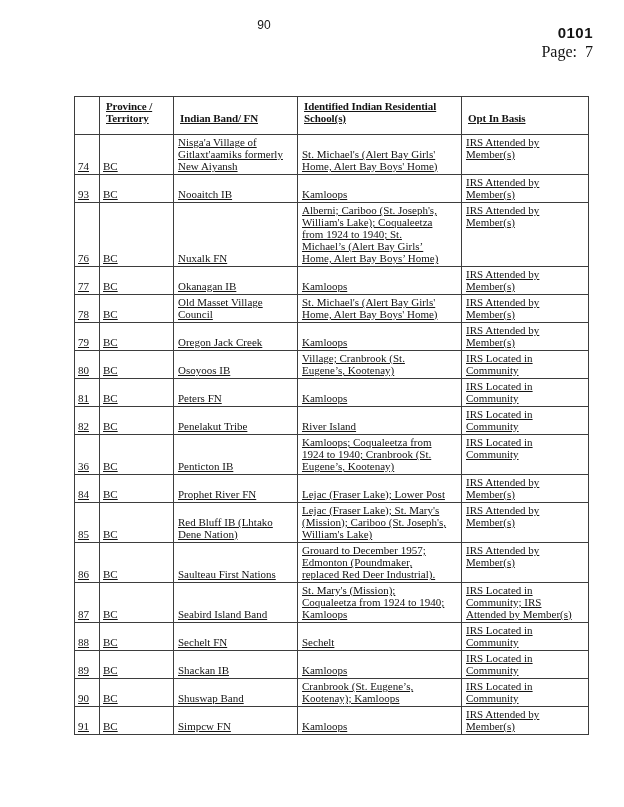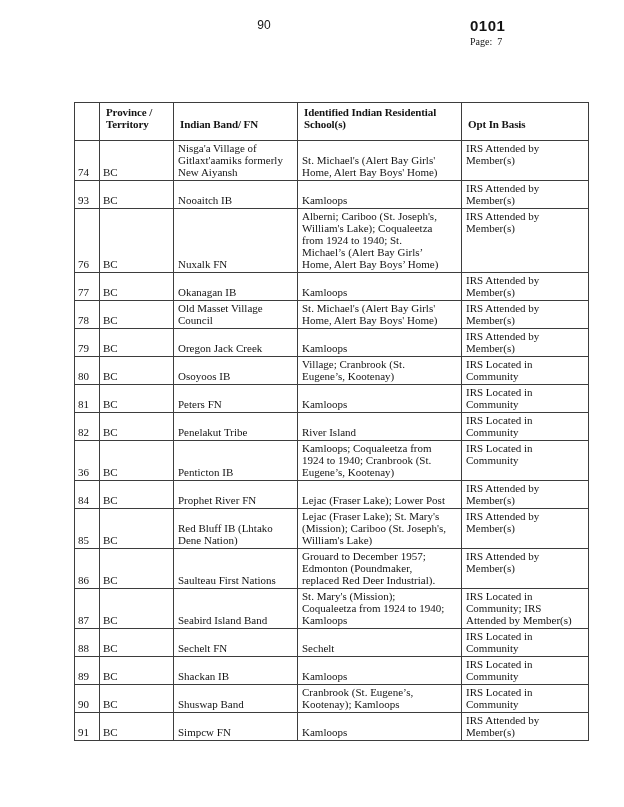--- a/index.html
+++ b/index.html
@@ -12,35 +12,35 @@
   }
   .sheet { position: relative; width: 624px; height: 807px; overflow: hidden; border-radius: 19px; }
 
   .center-pg {
     position: absolute; top: 18px; left: 0; width: 528px;
     text-align: center;
     font-family: "Liberation Sans", sans-serif;
     font-size: 12px;
   }
   .stamp {
-    position: absolute; top: 17px; left: 470px; width: 123px;
-    text-align: left;
+    position: absolute; top: 24px; left: 470px; width: 123px;
+    text-align: right;
   }
   .stamp-number {
     font-family: "Liberation Sans", sans-serif;
     font-weight: bold; font-size: 15px; letter-spacing: 0.5px;
   }
   .page-label {
-    font-size: 10px; margin-top: 2px; white-space: pre;
+    font-size: 16px; margin-top: 2px; white-space: pre;
   }
 
   table.doc {
-    position: absolute; top: 102px; left: 74px;
+    position: absolute; top: 96px; left: 74px;
     width: 514px;
-    border-collapse: collapse; table-layout: fixed;
+    border-collapse: collapse; table-layout: fixed; text-decoration: underline;
   }
   .doc th, .doc td {
     border: 1px solid #3d3d3d;
     font-size: 11px; line-height: 12px;
     padding: 1px 3px 2px 3px;
     white-space: pre-line;
     overflow-wrap: break-word;
   }
   .doc th {
     font-weight: bold; text-align: left; vertical-align: bottom;

